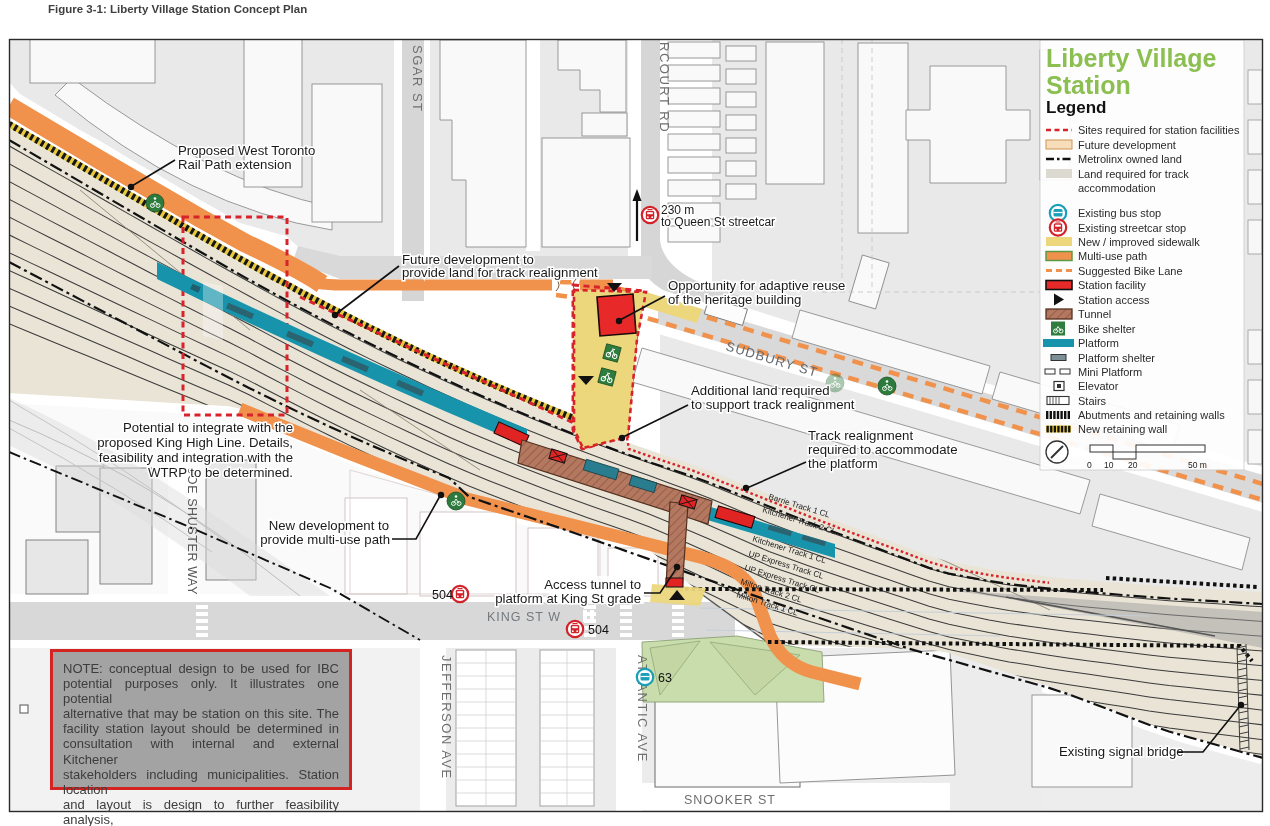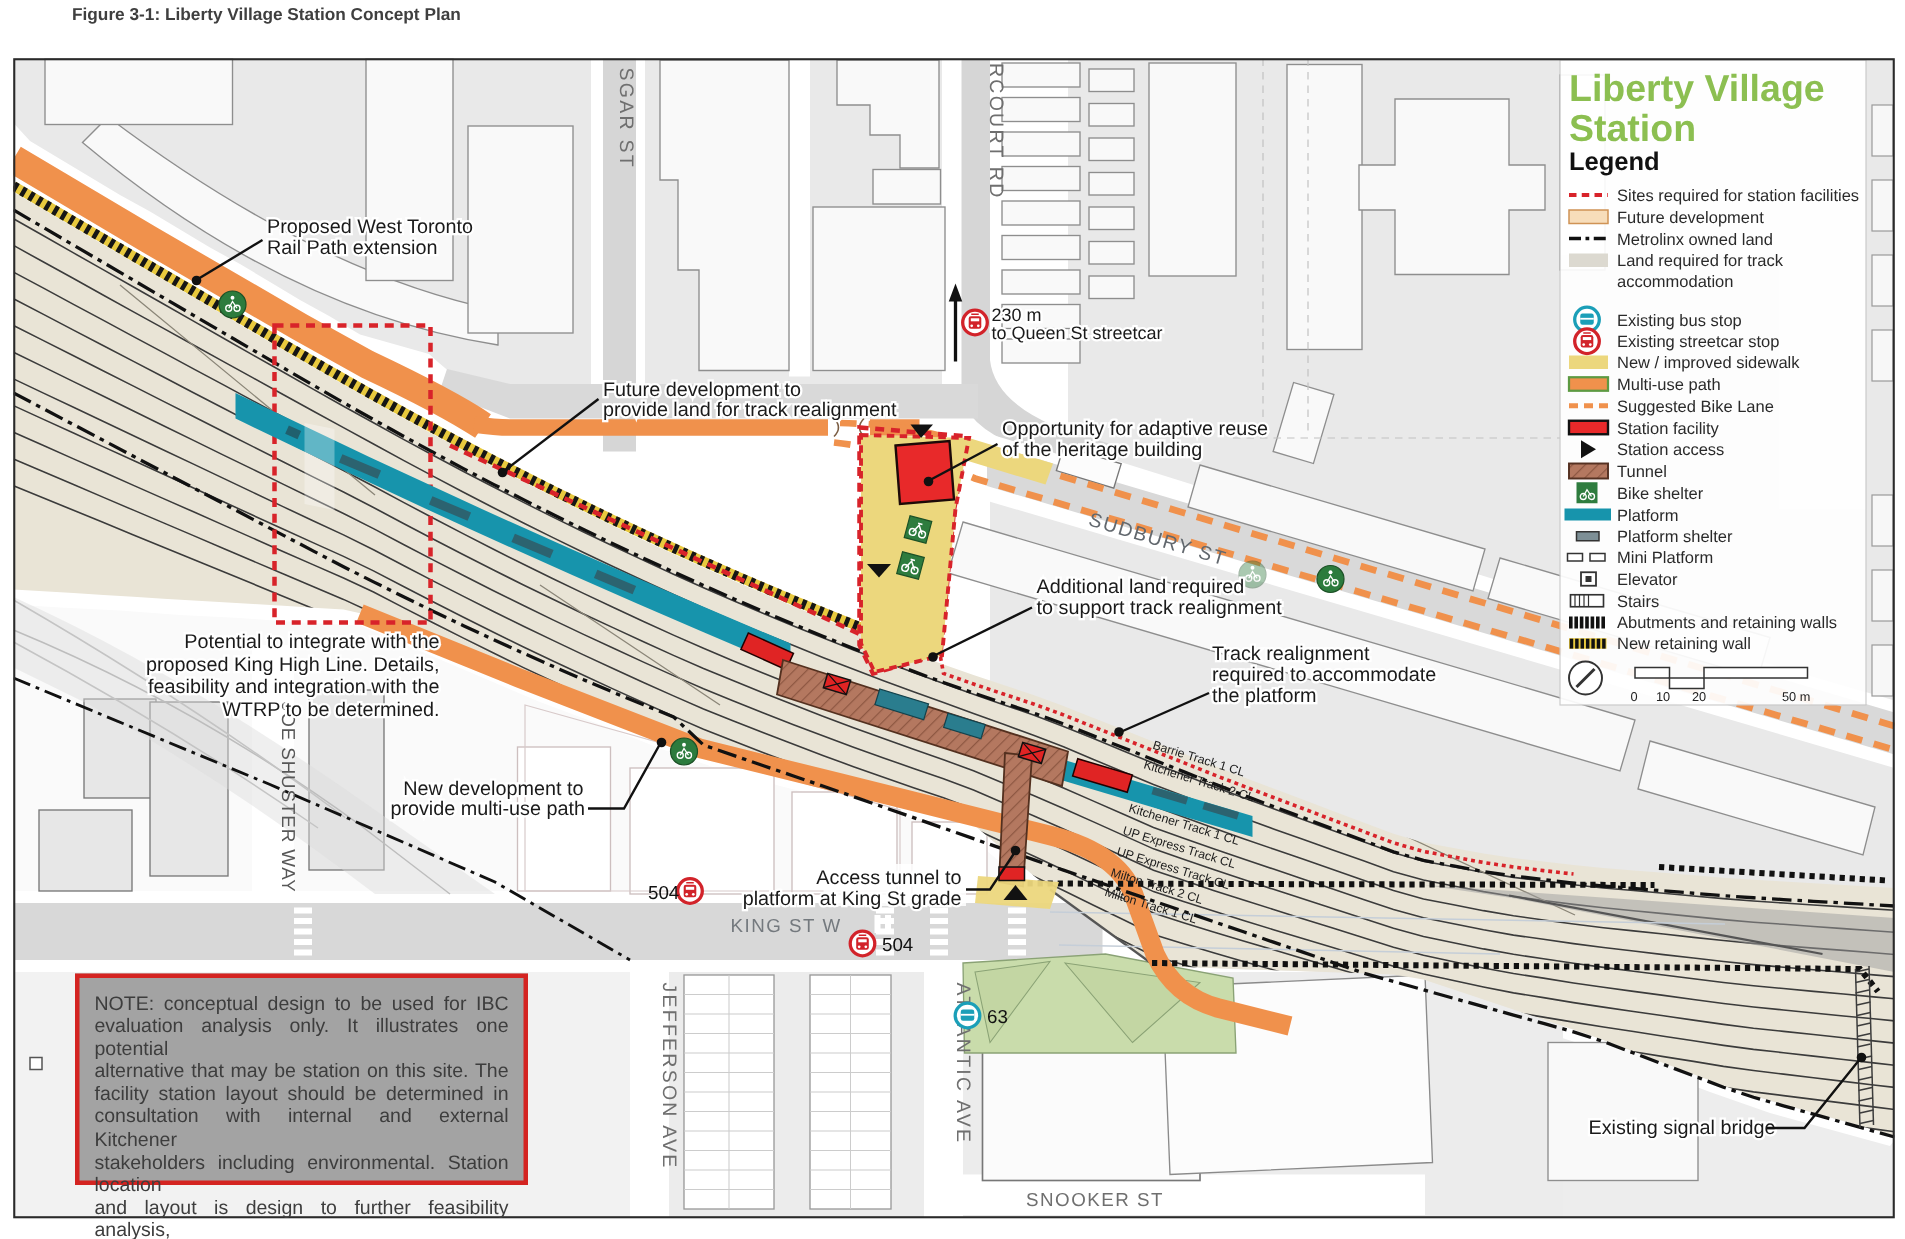--- a/index.html
+++ b/index.html
@@ -454,20 +454,20 @@
 <text x="1087" y="467.5" font-size="8.5" fill="#222">0</text>
       <text x="1104" y="467.5" font-size="8.5" fill="#222">10</text>
       <text x="1128" y="467.5" font-size="8.5" fill="#222">20</text>
       <text x="1188" y="467.5" font-size="8.5" fill="#222">50 m</text>
 <rect x="20" y="705" width="8" height="8" fill="#fff" stroke="#555" stroke-width="1"></rect>
 </g>
 <rect x="9.5" y="39.5" width="1253" height="772" fill="none" stroke="#2a2a2a" stroke-width="1.4"></rect>
 </svg>
 <div id="note">
     <div class="jl">NOTE: conceptual design to be used for IBC</div>
-    <div class="jl">evaluation analysis only. It illustrates one potential</div>
+    <div class="jl">potential purposes only. It illustrates one potential</div>
     <div class="jl">alternative that may be station on this site. The</div>
     <div class="jl">facility station layout should be determined in</div>
     <div class="jl">consultation with internal and external Kitchener</div>
-    <div class="jl">stakeholders including environmental. Station location</div>
+    <div class="jl">stakeholders including municipalities. Station location</div>
     <div class="jl">and layout is design to further feasibility analysis,</div>
     <div class="jl last">environmental assessment, and design development.</div>
   </div>
 
 </body></html>

